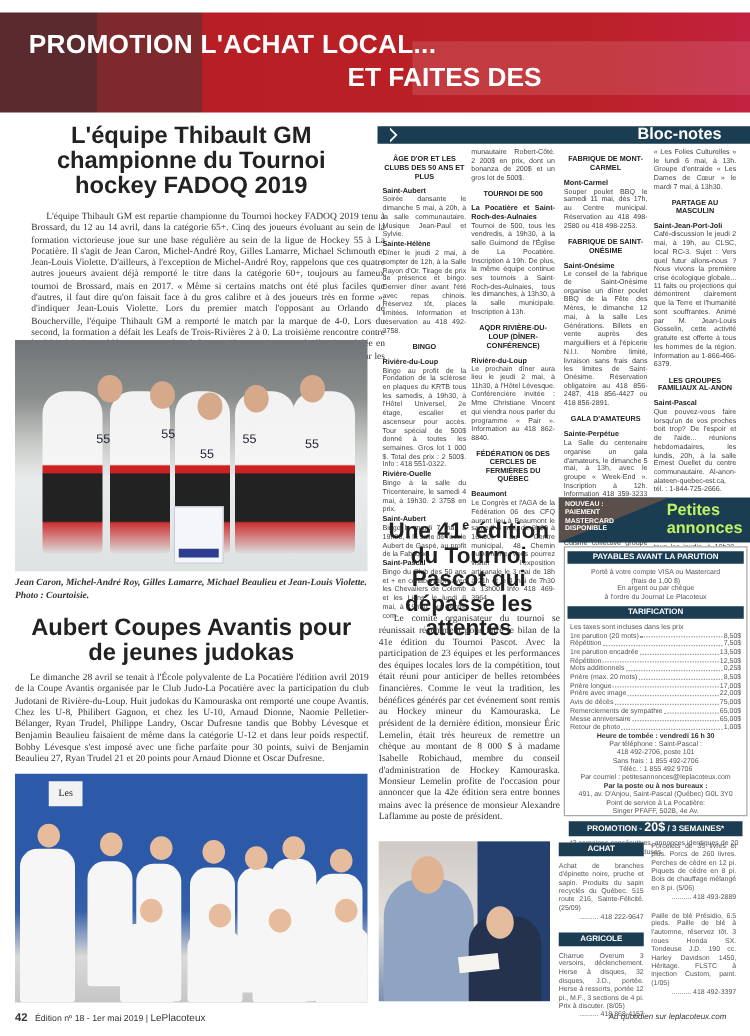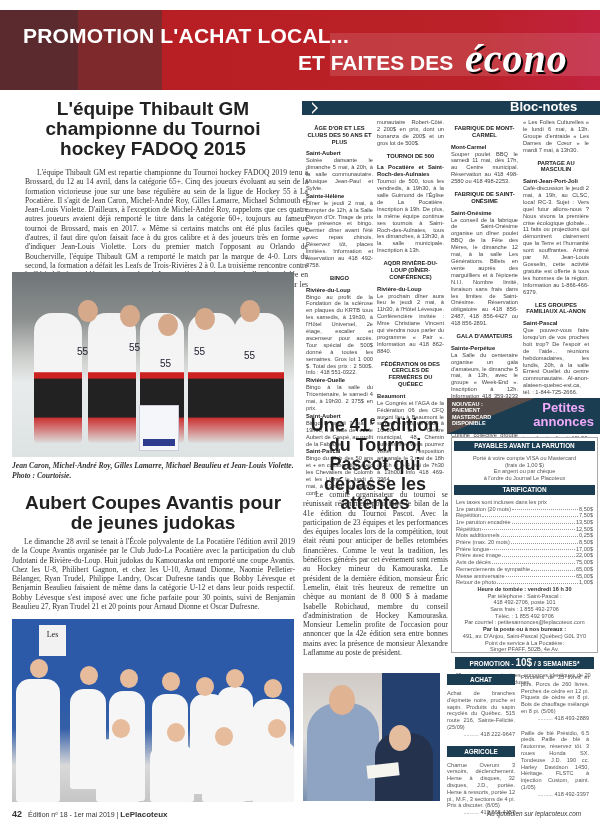--- a/index.html
+++ b/index.html
@@ -4,21 +4,21 @@
 <style>
   * { margin:0; padding:0; box-sizing:border-box; }
   html, body { width:600px; height:829px; overflow:hidden; background:#fff; }
   body { position:relative; font-family:"Liberation Serif", serif; color:#222; }
 
   
   .banner { position:absolute; left:0; top:10px; width:600px; height:80px;
     background:linear-gradient(90deg,#5a2a2e 0%,#5a2a2e 13%,#7e2a2c 13%,#7e2a2c 27%,#b81f24 27%,#bb2128 80%,#c2223f 100%); overflow:hidden; }
   .banner .band { position:absolute; left:330px; top:23px; width:270px; height:43px; background:rgba(255,255,255,0.12); }
   .banner .l1 { position:absolute; left:23px; top:14px; font-family:"Liberation Sans", sans-serif; font-weight:bold; color:#fff; font-size:21px; letter-spacing:0.2px; }
-  .banner .l2 { position:absolute; left:278px; top:41px; font-family:"Liberation Sans", sans-serif; font-weight:bold; color:#fff; font-size:21px;margin-left:20px; }
+  .banner .l2 { position:absolute; left:278px; top:41px; font-family:"Liberation Sans", sans-serif; font-weight:bold; color:#fff; font-size:21px; }
   .banner .script { position:absolute; left:465px; top:25px; font-family:"Liberation Serif", serif; font-style:italic; font-weight:bold; font-size:40px; color:#fff; text-shadow:2px 2px 0 #000; letter-spacing:1px; }
 
   
   .h1 { font-family:"Liberation Sans", sans-serif; font-weight:bold; text-align:center; color:#222; line-height:1.05; }
   .art1-title { position:absolute; left:12px; top:99px; width:282px; font-size:19px; }
   .body-text { font-size:7.6px; line-height:9.3px; text-align:justify; color:#333; }
   .body-text p { text-indent:12px; }
   .art1-body { position:absolute; left:25px; top:144px; width:283px;margin-top:24px; }
   .photo { position:absolute; overflow:hidden; }
   .hockey-photo { left:12px; top:272px; width:282px; height:185px;
@@ -29,26 +29,26 @@
   .hockey-photo .num { position:absolute; font-family:"Liberation Sans", sans-serif; font-weight:normal; font-size:10px; color:#223; }
   .hockey-photo .banner-sign { position:absolute; left:127px; top:133px; width:40px; height:46px; background:#f4f6fa; border:1px solid #ccd; }
   .hockey-photo .banner-sign div { position:absolute; bottom:4px; left:3px; right:3px; height:7px; background:#2d3c8e; }
   .caption { position:absolute; left:12px; top:461px; width:283px; font-style:italic; font-weight:bold; font-size:7.6px; line-height:9.5px; color:#333; }
   .art2-title { position:absolute; left:12px; top:493px; width:282px; font-size:19px; }
   .art2-body { position:absolute; left:12px; top:537px; width:283px; }
   .judo-photo { left:12px; top:619px; width:282px; height:183px;
     background:linear-gradient(180deg,#2c5aa8 0%,#2c5aa8 40%,#3560a8 60%,#d9d9d9 80%,#c6c6c6 100%); }
   .judo-photo .flag { position:absolute; left:53px; top:2px; width:193px; height:75px; background:#c9262d; }
   .judo-photo .flag span { position:absolute; top:8px; font-size:40px; color:#1a1a1a; font-weight:bold; }
-  .judo-photo .sign { position:absolute; left:27px; top:6px; width:27px; height:31px; background:#f2f2f2; font-size:8px; color:#222; text-align:center; line-height:20px; font-family:"Liberation Serif", serif; }
+  .judo-photo .sign { position:absolute; left:27px; top:6px; width:27px; height:20px; background:#f2f2f2; font-size:8px; color:#222; text-align:center; line-height:20px; font-family:"Liberation Serif", serif; }
   .judo-photo .kid { position:absolute; width:36px; border-radius:14px 14px 3px 3px; background:#f6f6f6; }
   .judo-photo .kh { position:absolute; width:18px; height:19px; border-radius:50%; background:#e6bc9c; }
   .footer-left { position:absolute; left:12px; top:809px; font-family:"Liberation Sans", sans-serif; font-size:7px; color:#333; }
   .footer-left b { font-size:9px; margin-right:6px; }
-  .footer-left .brand { font-weight:bold; font-size:8px;margin-top:17px; }
+  .footer-left .brand { font-weight:normal; font-size:8px;margin-top:17px; }
 
   
   .bn-bar { position:absolute; left:302px; top:101px; width:298px; height:14px; background:#1b3d52; }
   .bn-bar .chev { position:absolute; left:10px; top:1px; width:0; height:0; border-top:6px solid transparent; border-bottom:6px solid transparent; border-left:6px solid #fff; }
   .bn-bar .chev2 { position:absolute; left:8px; top:1px; width:0; height:0; border-top:6px solid transparent; border-bottom:6px solid transparent; border-left:6px solid #1b3d52; }
   .bn-title { position:absolute; left:510px; top:99px; font-family:"Liberation Sans", sans-serif; font-weight:bold; font-size:13px; color:#fff; }
 
   .col { position:absolute; font-family:"Liberation Sans", sans-serif; font-size:5.7px; line-height:6.9px; color:#444; text-align:justify; }
   .col h4 { font-size:5.8px; text-align:center; color:#222; margin:6px 0 5px; line-height:6.8px; }
   .col h5 { font-size:5.8px; color:#222; margin-top:1px; }
@@ -67,21 +67,21 @@
   .cheque-photo .man { position:absolute; left:4px; top:30px; width:72px; height:98px; border-radius:30px 30px 0 0; background:#8fa3c2; }
   .cheque-photo .mh { position:absolute; left:26px; top:12px; width:26px; height:30px; border-radius:50%; background:#e0b393; }
   .cheque-photo .woman { position:absolute; left:72px; top:60px; width:58px; height:68px; border-radius:22px 22px 0 0; background:#24324e; }
   .cheque-photo .wh { position:absolute; left:86px; top:52px; width:22px; height:26px; border-radius:50%; background:#e4bc9e; }
   .cheque-photo .cheque { position:absolute; left:64px; top:91px; width:32px; height:13px; background:#f6f4ee; transform:rotate(-6deg); }
 
   
   .pa-header { position:absolute; left:447px; top:398px; width:153px; height:36px; background:#1b3d52; overflow:hidden; }
   .pa-header .tri { position:absolute; left:0; top:0; width:0; height:0; border-top:36px solid #5a4f4a; border-right:88px solid transparent; }
   .pa-header .newtxt { position:absolute; left:5px; top:3px; font-family:"Liberation Sans", sans-serif; font-weight:bold; font-size:5.5px; line-height:6.4px; color:#fff; width:60px; }
-  .pa-header .pt { position:absolute; right:6px; top:3px; font-family:"Liberation Sans", sans-serif; font-weight:bold; font-size:13px; line-height:13.5px; color:#f0abfc; text-align:center; }
+  .pa-header .pt { position:absolute; right:6px; top:3px; font-family:"Liberation Sans", sans-serif; font-weight:bold; font-size:13px; line-height:13.5px; color:#bef264; text-align:left; }
   .pa-box { position:absolute; left:451px; top:437px; width:147px; height:216px; border:1px solid #aaa; background:#fff; font-family:"Liberation Sans", sans-serif; font-size:5.6px; line-height:6.7px; color:#555; }
   .pa-box .bar { background:#1b3d52; color:#fff; font-weight:bold; text-align:center; font-size:6.4px; height:10px; line-height:10px; margin:3px 2px 4px; }
   .pa-box .center { text-align:center; }
   .pa-box .rate { display:flex; padding:0 4px; }
   .pa-box .rate .n { white-space:nowrap; }
   .pa-box .rate .dots { flex:1; border-bottom:1px dotted #999; margin:0 1px 2px; }
   .pa-box .rate .v { white-space:nowrap; }
   .pa-box .ctr-b { text-align:center; font-weight:bold; color:#333; }
   .pa-box .promo { background:#1b3d52; color:#fff; font-weight:bold; text-align:center; font-size:6.5px; height:12px; line-height:12px; margin:4px 3px 3px; }
   .pa-box .promo big { font-size:10px; }
@@ -94,24 +94,23 @@
   .cls-right { left:521px; top:674px; width:68px; }
   .footer-right { position:absolute; left:487px; top:810px; font-family:"Liberation Sans", sans-serif; font-style:italic; font-size:6.4px; color:#333; }
 </style>
 </head>
 <body>
 
 <div class="banner">
   <div class="band"></div>
   <div class="l1">PROMOTION L'ACHAT LOCAL...</div>
   <div class="l2">ET FAITES DES</div>
-  <div class="script">écono</div>
-</div>
-
-<div class="h1 art1-title">L'équipe Thibault GM championne du Tournoi hockey FADOQ 2015</div>
+</div>
+
+<div class="h1 art1-title">L'équipe Thibault GM championne du Tournoi hockey FADOQ 2019</div>
 <div class="body-text art1-body">
     <p>L'équipe Thibault GM est repartie championne du Tournoi hockey FADOQ 2019 tenu à Brossard, du 12 au 14 avril, dans la catégorie 65+. Cinq des joueurs évoluant au sein de la formation victorieuse joue sur une base régulière au sein de la ligue de Hockey 55 à La Pocatière. Il s'agit de Jean Caron, Michel-André Roy, Gilles Lamarre, Michael Schmouth et Jean-Louis Violette. D'ailleurs, à l'exception de Michel-André Roy, rappelons que ces quatre autres joueurs avaient déjà remporté le titre dans la catégorie 60+, toujours au fameux tournoi de Brossard, mais en 2017. « Même si certains matchs ont été plus faciles que d'autres, il faut dire qu'on faisait face à du gros calibre et à des joueurs très en forme », d'indiquer Jean-Louis Violette. Lors du premier match l'opposant au Orlando de Boucherville, l'équipe Thibault GM a remporté le match par la marque de 4-0. Lors du second, la formation a défait les Leafs de Trois-Rivières 2 à 0. La troisième rencontre contre le Géritol 2 s'est soldée par un match nul. La quatrième partie, quant à elle, s'est réglée en fusillade 3-2 contre le Soprema de Québec. En finale, le Thibault GM a eu le dessus sur les Vétérans de la Beauce 4 à 0. (M.P)</p>
   </div>
 <div class="photo hockey-photo">
   <div class="player" style="left:22px;"></div>
   <div class="player" style="left:76px;"></div>
   <div class="player" style="left:128px;width:44px;"></div>
   <div class="player" style="left:176px;"></div>
   <div class="player" style="left:222px;width:50px;"></div>
   <div class="head" style="left:66px;top:28px;"></div>
@@ -324,21 +323,21 @@
       <div>Sans frais : 1 855 492-2706</div>
       <div>Téléc. : 1 855 492 9706</div>
       <div>Par courriel : petitesannonces@leplacoteux.com</div>
     </div>
   <div class="ctr-b">Par la poste ou à nos bureaux :</div>
   <div class="center">
       <div>491, av. D'Anjou, Saint-Pascal (Québec) G0L 3Y0</div>
       <div>Point de service à La Pocatière:</div>
       <div>Singer PFAFF, 502B, 4e Av.</div>
     </div>
-  <div class="promo"><span>PROMOTION - </span><big>10$</big><span> / 3 SEMAINES*</span></div>
+  <div class="promo"><span>PROMOTION - </span><big>20$</big><span> / 3 SEMAINES*</span></div>
   <div class="note">*3 semaines consécutives, annonces identiques de 20 mots et moins, taxes incluses</div>
 </div>
 
 <div class="cls-col cls-left" id="cls-left">
     <div class="cat">ACHAT</div>
     <div>Achat de branches d'épinette noire, pruche et sapin. Produits du sapin recyclés du Québec. 515 route 216, Sainte-Félicité. (25/09)</div>
     <div class="tel" style="margin-bottom: 8px;">.......... 418 222-9647</div>
     <div class="cat">AGRICOLE</div>
     <div>Charrue Overum 3 versoirs, déclenchement. Herse à disques, 32 disques, J.D., portée. Herse à ressorts, portée 12 pi., M.F., 3 sections de 4 pi. Prix à discuter. (8/05)</div>
     <div class="tel" style="margin-bottom: 8px;">.......... 418 868-4157</div>

